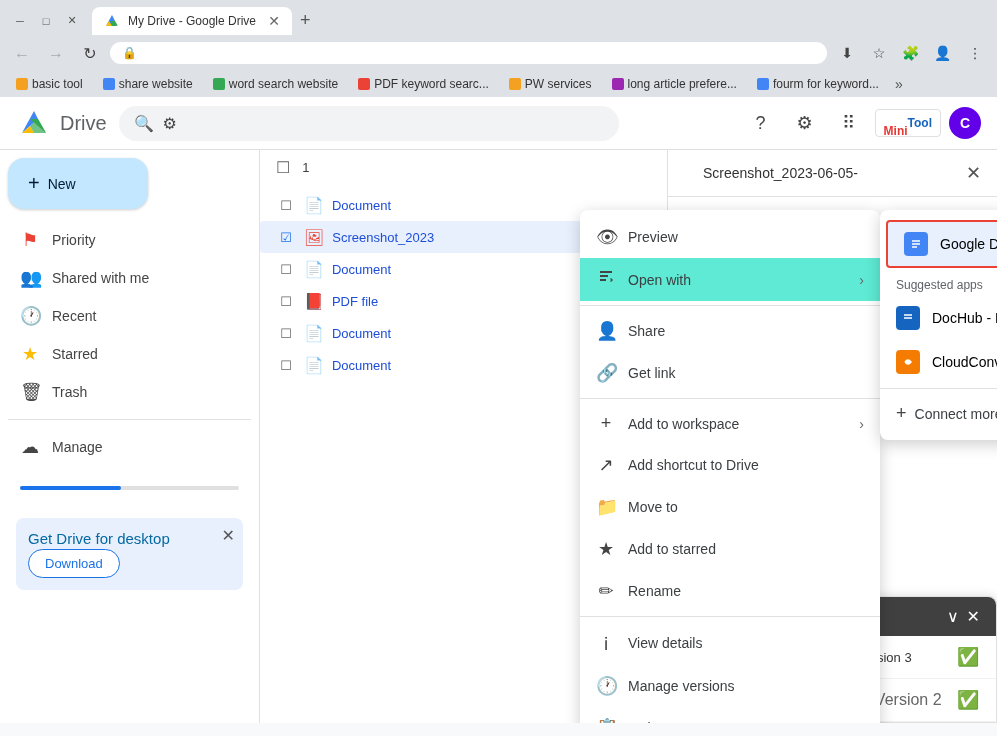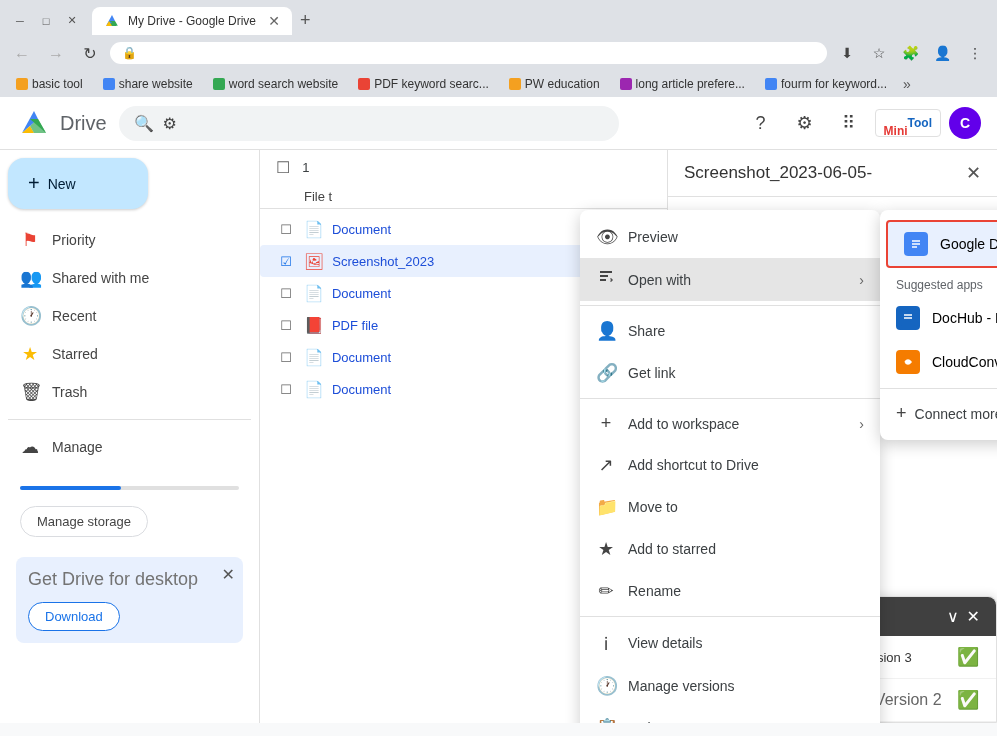--- a/index.html
+++ b/index.html
@@ -63,21 +63,21 @@
     .sidebar-item.starred .sidebar-item-icon { color: #fbbc04; }
     .sidebar-divider { height: 1px; background: #e0e0e0; margin: 8px 0; }
     .storage-section { padding: 12px; }
     .storage-bar-bg { background: #e0e0e0; height: 4px; border-radius: 2px; margin: 8px 0; }
     .storage-bar-fill { background: #1a73e8; height: 4px; border-radius: 2px; width: 46%; }
     .storage-text { font-size: 12px; color: #444; }
     .manage-storage-btn { border: 1px solid #dadce0; border-radius: 20px; padding: 7px 16px; font-size: 13px; color: #444; cursor: pointer; background: #fff; margin-top: 8px; }
 
     .get-drive-banner { background: #e8f0fe; border-radius: 8px; margin: 8px; padding: 12px; position: relative; }
     .banner-close { position: absolute; top: 8px; right: 8px; color: #555; cursor: pointer; font-size: 16px; }
-    .banner-title { font-size: 18px; font-weight: 500; color: #737373; margin-bottom: 12px; }
+    .banner-title { font-size: 15px; font-weight: 500; color: #0369a1; margin-bottom: 2px; }
     .banner-download-btn { border: 1px solid #1a73e8; border-radius: 20px; padding: 6px 16px; font-size: 13px; color: #1a73e8; cursor: pointer; background: #fff; }
 
     
     .main-content { flex: 1; overflow: hidden; position: relative; padding: 0; }
     .files-header { display: flex; align-items: center; padding: 4px 16px; border-bottom: 1px solid #e0e0e0; }
     .col-name { flex: 1; font-size: 13px; color: #444; }
 
     
     .context-menu { position: absolute; top: 60px; left: 320px; background: #fff; border-radius: 8px; box-shadow: 0 4px 16px rgba(0,0,0,0.2); width: 300px; z-index: 100; padding: 6px 0; }
     .menu-item { display: flex; align-items: center; gap: 12px; padding: 10px 16px; cursor: pointer; font-size: 14px; color: #3c4043; }
@@ -94,21 +94,21 @@
     .submenu-title { font-size: 12px; color: #5f6368; padding: 6px 16px 4px; }
     .submenu-app-icon { width: 24px; height: 24px; border-radius: 4px; display: flex; align-items: center; justify-content: center; color: #fff; font-size: 14px; font-weight: bold; }
     .google-docs-icon { background: #4285f4; }
     .dochub-icon { background: #1565c0; }
     .cloudconvert-icon { background: #e53935; }
     .connect-apps { display: flex; align-items: center; gap: 8px; padding: 10px 16px; cursor: pointer; font-size: 14px; color: #3c4043; }
 
     
     .preview-panel { position: absolute; top: 0; right: 0; width: 330px; background: #fff; border-left: 1px solid #e0e0e0; height: 100%; }
     .preview-header { display: flex; align-items: center; padding: 12px 16px; border-bottom: 1px solid #e0e0e0; }
-    .preview-title { flex: 1; font-size: 17px; color: #333; overflow: hidden; text-overflow: ellipsis; white-space: nowrap; }
+    .preview-title { flex: 1; font-size: 14px; color: #333; overflow: hidden; text-overflow: ellipsis; white-space: nowrap; margin-left: 19px; }
     .preview-close { color: #555; cursor: pointer; font-size: 18px; }
     .preview-content { padding: 12px; font-size: 12px; color: #555; line-height: 1.5; }
 
     
     .uploads-panel { position: absolute; bottom: 0; right: 0; width: 330px; background: #fff; border: 1px solid #e0e0e0; border-radius: 8px 8px 0 0; box-shadow: 0 -2px 8px rgba(0,0,0,0.1); }
     .uploads-header { display: flex; align-items: center; padding: 10px 16px; background: #404040; border-radius: 8px 8px 0 0; }
     .uploads-title { flex: 1; font-size: 14px; color: #fff; font-weight: 500; }
     .uploads-actions { display: flex; gap: 8px; }
     .uploads-action { color: #fff; font-size: 16px; cursor: pointer; }
     .upload-item { display: flex; align-items: center; padding: 10px 16px; gap: 8px; border-bottom: 1px solid #f1f1f1; }
@@ -181,21 +181,21 @@
     <div class="bookmark">
       <span class="bookmark-icon bk-green"></span>
       <span>word search website</span>
     </div>
     <div class="bookmark">
       <span class="bookmark-icon bk-red"></span>
       <span>PDF keyword searc...</span>
     </div>
     <div class="bookmark">
       <span class="bookmark-icon bk-orange"></span>
-      <span>PW education</span>
+      <span>PW services</span>
     </div>
     <div class="bookmark">
       <span class="bookmark-icon bk-purple"></span>
       <span>long article prefere...</span>
     </div>
     <div class="bookmark">
       <span class="bookmark-icon bk-blue"></span>
       <span>fourm for keyword...</span>
     </div>
     <div class="more-bookmarks">»</div>
@@ -264,21 +264,20 @@
         <li class="sidebar-item">
           <span class="sidebar-item-icon">☁</span>
           <span>Manage</span>
         </li>
       </ul>
 
       <div class="storage-section">
         <div class="storage-bar-bg">
           <div class="storage-bar-fill"></div>
         </div>
-        <button class="manage-storage-btn">Manage storage</button>
       </div>
 
       <div class="get-drive-banner">
         <span class="banner-close">✕</span>
         <div class="banner-title">Get Drive for desktop</div>
         <button class="banner-download-btn">Download</button>
       </div>
     </div>
 
     <div class="main-content">
@@ -286,26 +285,20 @@
 
         <div style="display:flex; align-items:center; gap:8px; width:100%;">
           <span style="font-size:16px; color:#666;">☐</span>
           <span style="font-size:13px; color:#3c4043; margin-left:4px;">1</span>
 
           <div style="flex:1;"></div>
           <span style="font-size:13px; color:#666; cursor:pointer;">≡</span>
         </div>
       </div>
 
-      <div class="files-header">
-        <div style="width:20px; margin-right:8px;"></div>
-        <div class="col-name">
-          <span>File t</span>
-        </div>
-      </div>
 
       <div style="padding: 4px 0;">
         <div class="file-list-item">
           <div class="checkbox-wrap">
               <span style="color:#666;">☐</span>
             </div>
           <span class="file-icon-doc">📄</span>
           <span class="file-name">Document</span>
         </div>
         <div class="file-list-item" style="background:#e8f0fe;">
@@ -343,21 +336,21 @@
           <span class="file-icon-doc">📄</span>
           <span class="file-name">Document</span>
         </div>
       </div>
 
       <div class="context-menu">
         <div class="menu-item">
           <span class="menu-item-icon">👁</span>
           <span>Preview</span>
         </div>
-        <div class="menu-item highlighted open-with-item" style="background:#e5e5e5;">
+        <div class="menu-item highlighted open-with-item" style="background:#5eead4;">
           <span class="menu-item-icon">
             <svg width="18" height="18" viewBox="0 0 18 18">
                 <path d="M3 3 L15 3 L15 5 L3 5 Z" fill="#444"></path>
                 <path d="M3 7 L11 7 L11 9 L3 9 Z" fill="#444"></path>
                 <path d="M3 11 L9 11 L9 13 L3 13 Z" fill="#444"></path>
                 <path d="M14 10 L16 12 L14 14 L13 13 L14.5 12 L13 11 Z" fill="#444"></path>
               </svg>
           </span>
           <span>Open with</span>
           <span class="menu-item-arrow">›</span>

